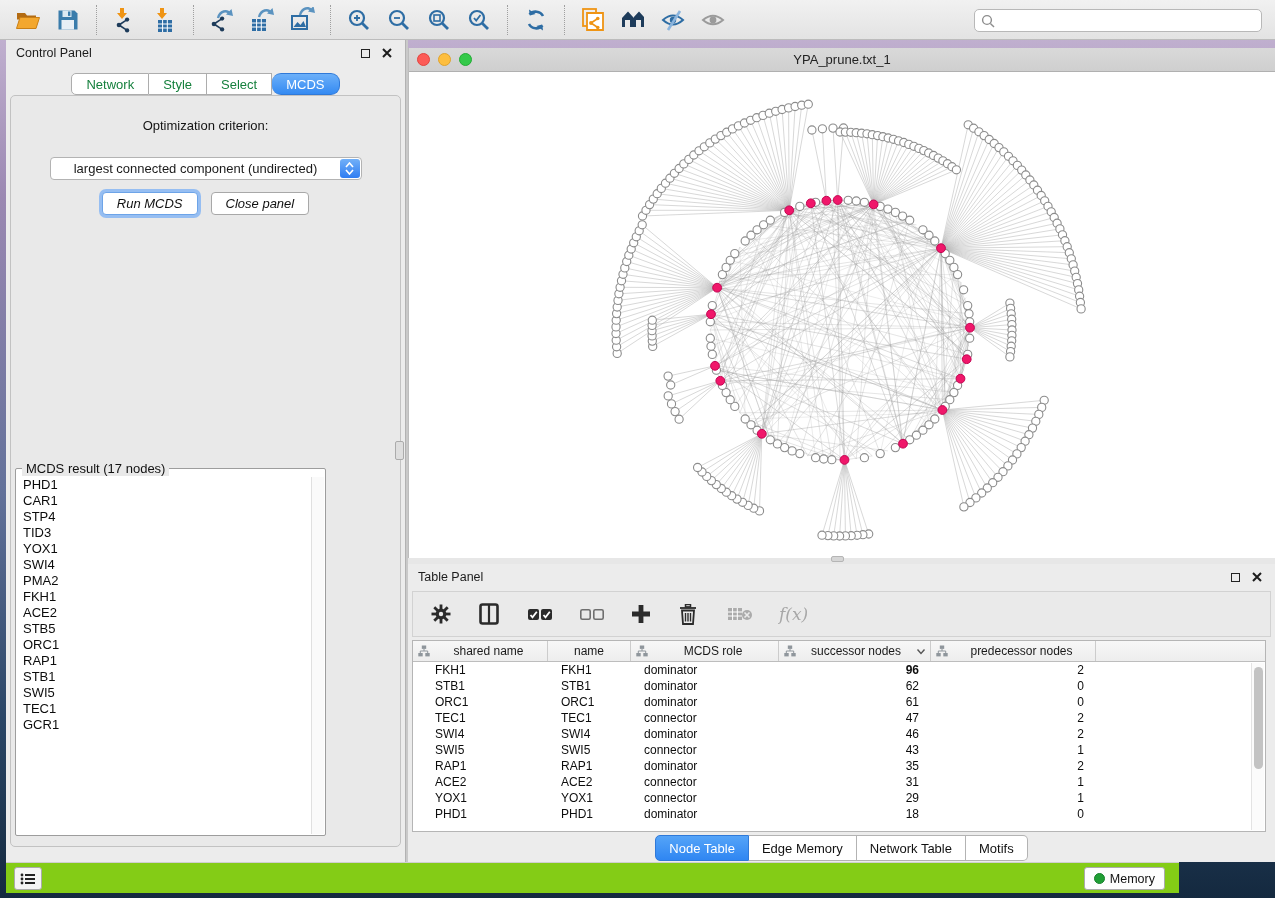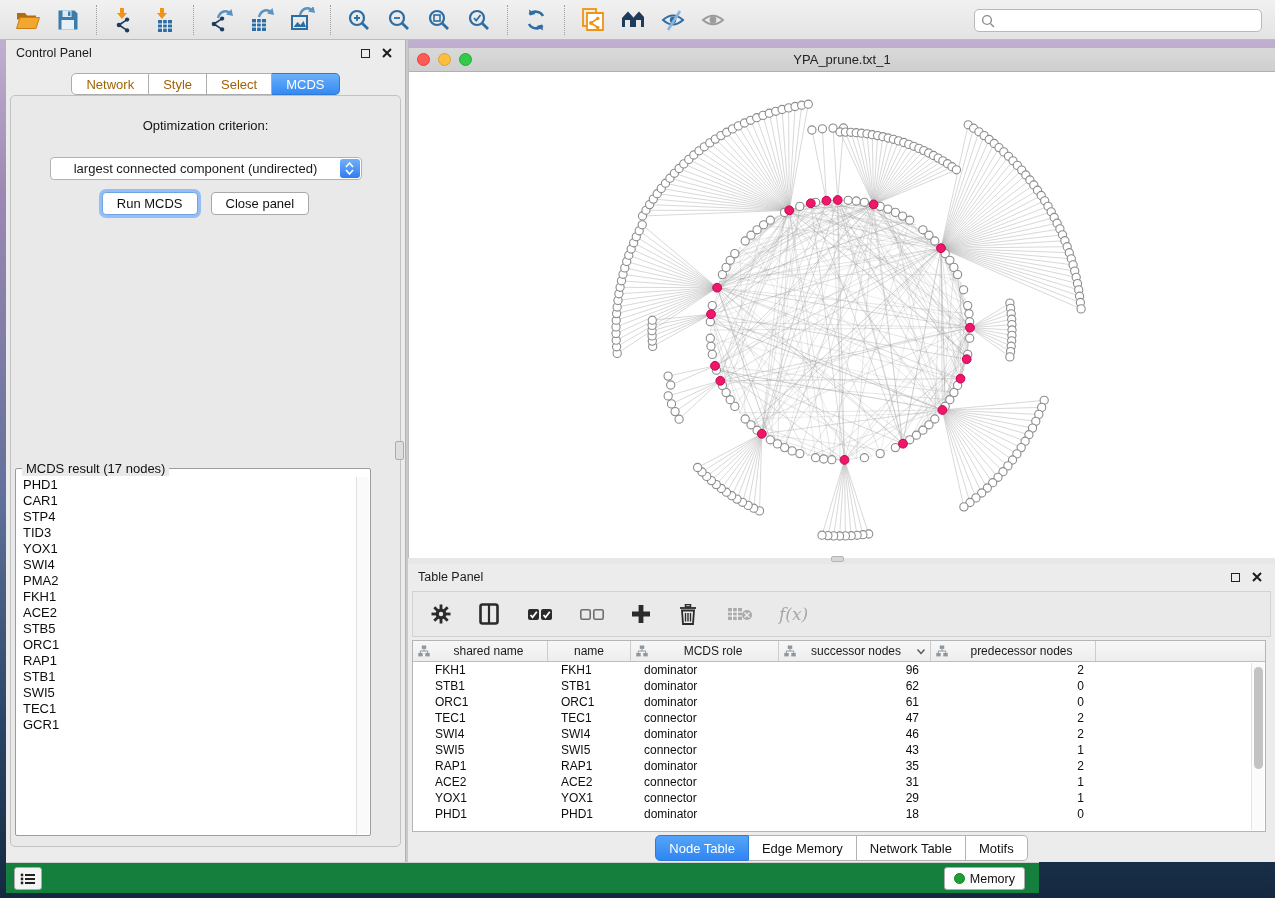--- a/index.html
+++ b/index.html
@@ -21,42 +21,42 @@
   
   .control-panel { left:6px; top:40px; width:399px; height:822px; background:#ececec; }
   .panel-head { height:26px; display:flex; align-items:center; padding:0 10px; }
   .panel-title { font-size:12.5px; color:#1c1c1c; }
   .panel-head .spacer { flex:1; }
   .win-btn { width:16px; height:16px; display:flex; align-items:center; justify-content:center; margin-left:6px; }
   .float-glyph { width:9px; height:9px; border:1.6px solid #222; }
 
   .cp-tabs { position:absolute; left:0; top:33px; width:100%; display:flex; justify-content:center; z-index:3; }
   .tab { height:22px; padding:0 14px; display:flex; align-items:center; background:#fff;
-    border:1px solid #adadad; border-left:none; font-size:13px; color:#a16207; }
+    border:1px solid #adadad; border-left:none; font-size:13px; color:#15803d; }
   .tab:first-child { border-left:1px solid #adadad; border-radius:5px 0 0 5px; }
   .tab:last-child { border-radius:0 5px 5px 0; }
-  .tab.active { background:linear-gradient(180deg,#6cb0f9,#348af2); border-color:#2f79d8; color:#fff; }
+  .tab.active { background:linear-gradient(180deg,#6cb0f9,#348af2); border-color:#2f79d8; color:#fff;border-radius:9px; }
 
   .cp-body { position:absolute; left:4px; top:55px; width:391px; height:752px;
     background:#e9e9e9; border:1px solid #c2c2c2; border-radius:5px; }
   .opt-label { text-align:center; margin-top:22px; font-size:13px; color:#141414; }
   .select-row { display:flex; justify-content:center; margin-top:9px; }
   .mcds-select { width:312px; height:23px; background:#fff; border:1px solid #b3b3b3; border-radius:4px;
     display:flex; align-items:center; font-size:13px; position:relative;margin-top:15px; }
   .mcds-select .sel-text { flex:1; text-align:center; padding-right:20px; }
   .sel-stepper { position:absolute; right:1px; top:1px; width:20px; height:19px; border-radius:3px;
     background:linear-gradient(180deg,#72b0f8,#2f7df2); display:flex; flex-direction:column;
     align-items:center; justify-content:center; gap:1px; }
   .sel-stepper svg { display:block; }
-  .btn-row { display:flex; justify-content:center; gap:13px; margin-top:12px; }
+  .btn-row { display:flex; justify-content:center; gap:13px; margin-top:12px;font-style:italic; }
   .push-btn { height:23px; padding:0 14px; background:#fff; border:1px solid #a8a8a8; border-radius:4px;
     font-size:13px; color:#111; display:flex; align-items:center; }
   .push-btn.focused { box-shadow:0 0 0 3px rgba(106,167,248,.65); border-color:#6da4e8; }
 
-  .result-box { position:absolute; left:4px; top:372px; width:356px; height:368px;
+  .result-box { position:absolute; left:4px; top:372px; width:311px; height:368px;
     border:1px solid #9d9d9d; border-radius:2px; background:#fff; }
   .result-legend { position:absolute; left:6px; top:-8px; background:#e9e9e9; padding:0 4px; font-size:13px; color:#111; }
   .result-list { position:absolute; left:1px; top:8px; right:14px; bottom:1px; overflow:hidden; background:#fff; }
   .result-item { font-size:13px; line-height:16px; padding-left:6px; color:#0c0c0c; }
   .result-scroll { position:absolute; top:8px; right:1px; bottom:1px; width:13px; background:#fafafa; border-left:1px solid #e0e0e0; }
 
   
   .v-divider { left:405px; top:40px; width:3px; height:822px; background:#c9c9c9; border-left:1px solid #b2b2b2; }
   .v-handle { left:395px; top:441px; width:9px; height:19px; background:#dedede; border:1px solid #ababab; border-radius:2px; }
   .h-divider { left:408px; top:558px; width:867px; height:6px; background:#e7e7e7; }
@@ -97,21 +97,21 @@
   .nt-thumb { position:absolute; left:2px; top:4px; width:9px; height:102px; background:#c3c3c3; border-radius:5px; }
 
   .tp-tabs { position:absolute; left:0; right:0; top:271px; display:flex; justify-content:center; }
   .tp-tab { height:23px; padding:12px 13px; background:#fff; border:1px solid #b3b3b3; border-left:none;
     font-size:13px; color:#111; display:flex; align-items:center; }
   .tp-tab:first-child { border-left:1px solid #b3b3b3; border-radius:5px 0 0 5px; }
   .tp-tab:last-child { border-radius:0 5px 5px 0; }
   .tp-tab.active { background:linear-gradient(180deg,#55a4f8,#2f86f2); border-color:#2f79d8; color:#fff; }
 
   
-  .status-bar { left:6px; top:862px; width:1033px; height:31px; background:#15803d; border-top:1px solid #cfcfcf; }
+  .status-bar { left:6px; top:862px; width:1173px; height:31px; background:#84cc16; border-top:1px solid #cfcfcf; }
   .list-btn { position:absolute; left:8px; top:4px; width:28px; height:23px; background:#f4f4f4;
     border:1px solid #ababab; border-radius:3px; display:flex; align-items:center; justify-content:center; }
   .memory-btn { position:absolute; right:14px; top:4px; height:23px; background:#fdfdfd; border:1px solid #ababab;
     border-radius:3px; display:flex; align-items:center; gap:5px; padding:0 9px; font-size:12.5px; color:#111; }
   .mem-dot { width:11px; height:11px; border-radius:50%; background:#1f9e34; border:1px solid #15802a; }
 </style>
 </head>
 <body>
 
 <div class="abs main-toolbar">
@@ -1168,21 +1168,21 @@
           </svg>
           <span class="hlabel">predecessor nodes</span>
         </div>
         <div class="nt-hcell" style="flex: 1 1 0%; border-right: none;"></div>
       </div>
     <div class="nt-rows" id="nt-rows">
         <div class="nt-row">
           <div class="nt-cell c0" style="width: 135px;">FKH1</div>
           <div class="nt-cell c1" style="width: 83px;">FKH1</div>
           <div class="nt-cell c2" style="width: 148px;">dominator</div>
-          <div class="nt-cell c3" style="width: 152px;">96</div>
+          <div class="nt-cell c3" style="width: 152px; font-weight: bold;">96</div>
           <div class="nt-cell c4" style="width: 165px;">2</div>
         </div>
         <div class="nt-row">
           <div class="nt-cell c0" style="width: 135px;">STB1</div>
           <div class="nt-cell c1" style="width: 83px;">STB1</div>
           <div class="nt-cell c2" style="width: 148px;">dominator</div>
           <div class="nt-cell c3" style="width: 152px;">62</div>
           <div class="nt-cell c4" style="width: 165px;">0</div>
         </div>
         <div class="nt-row">

